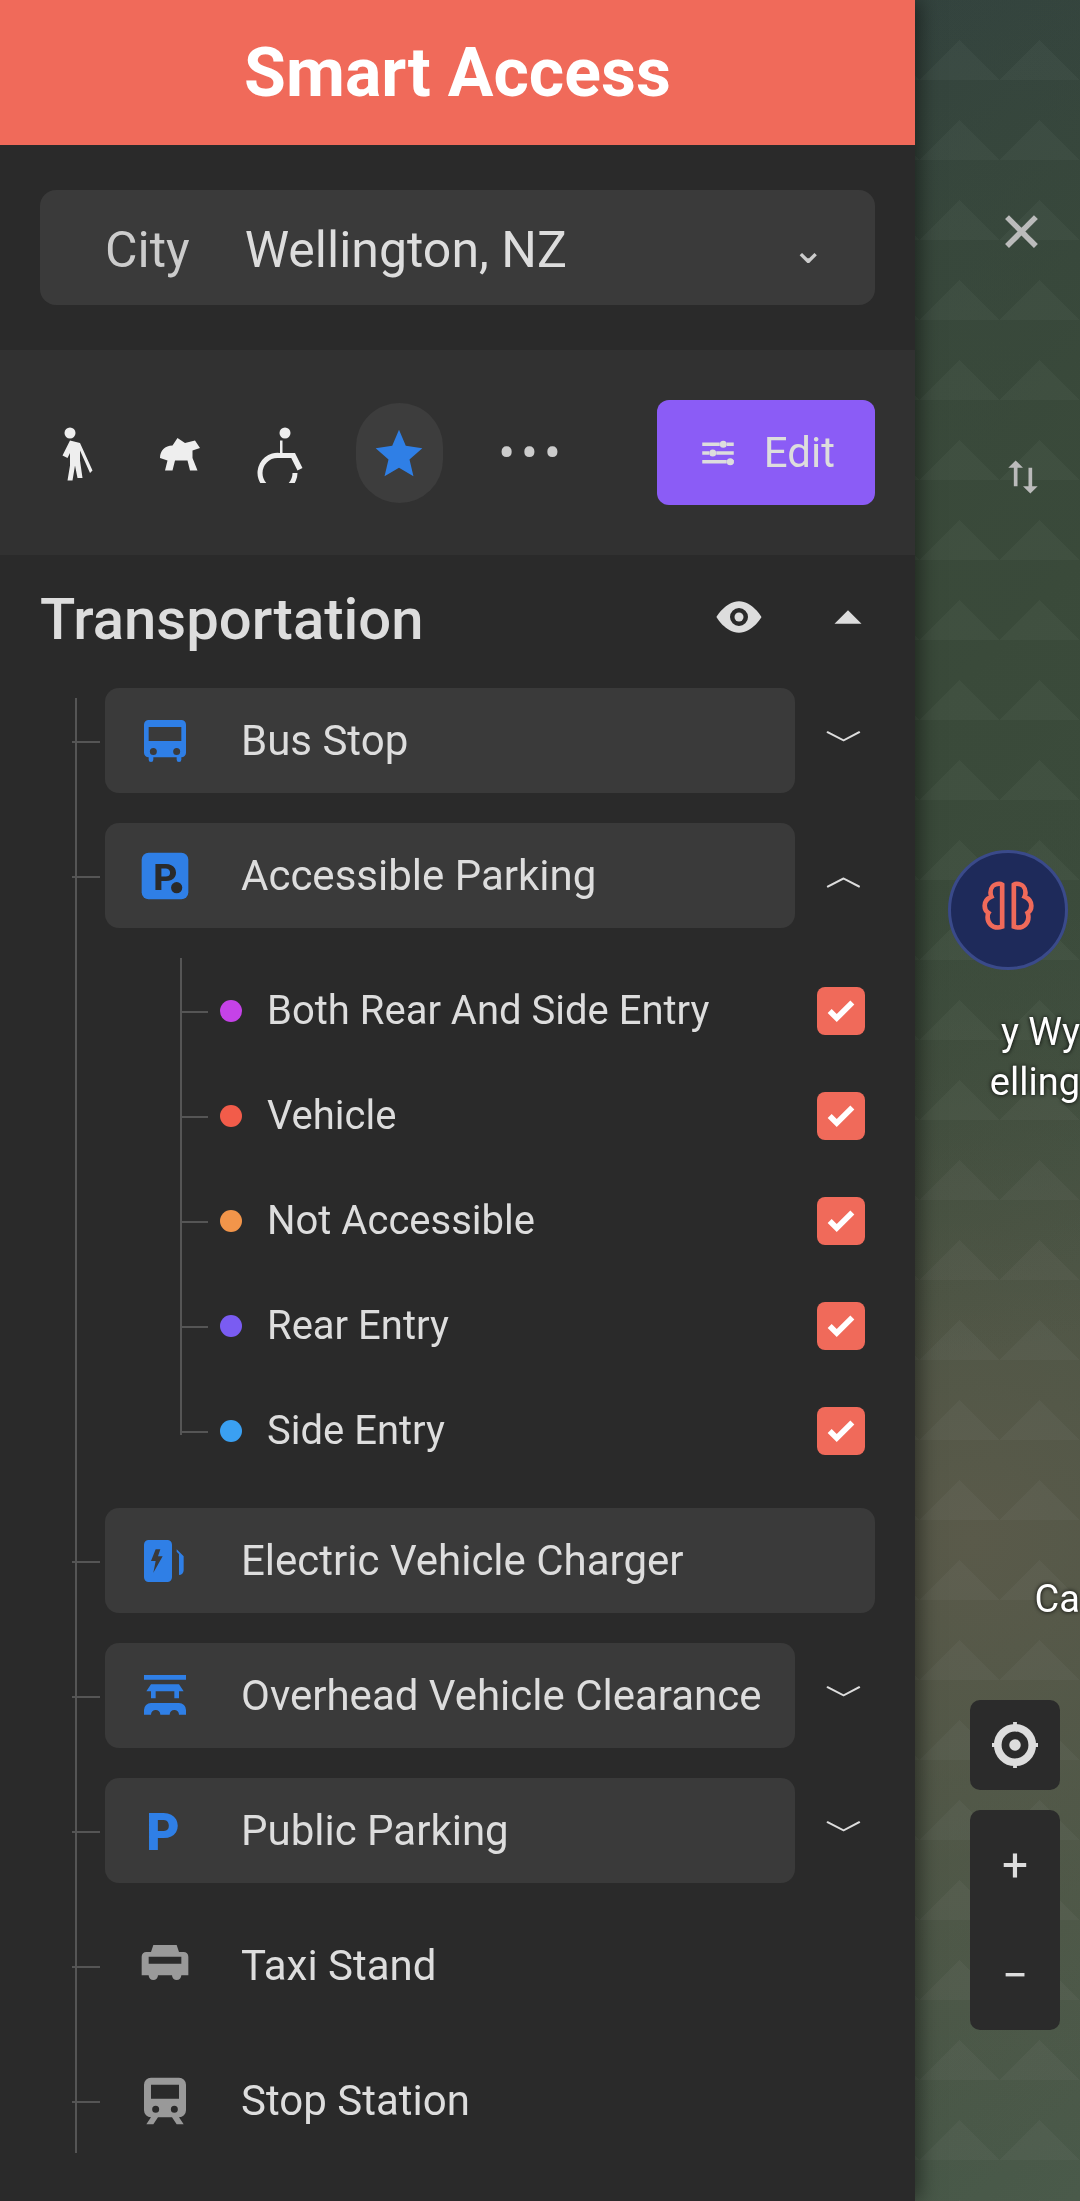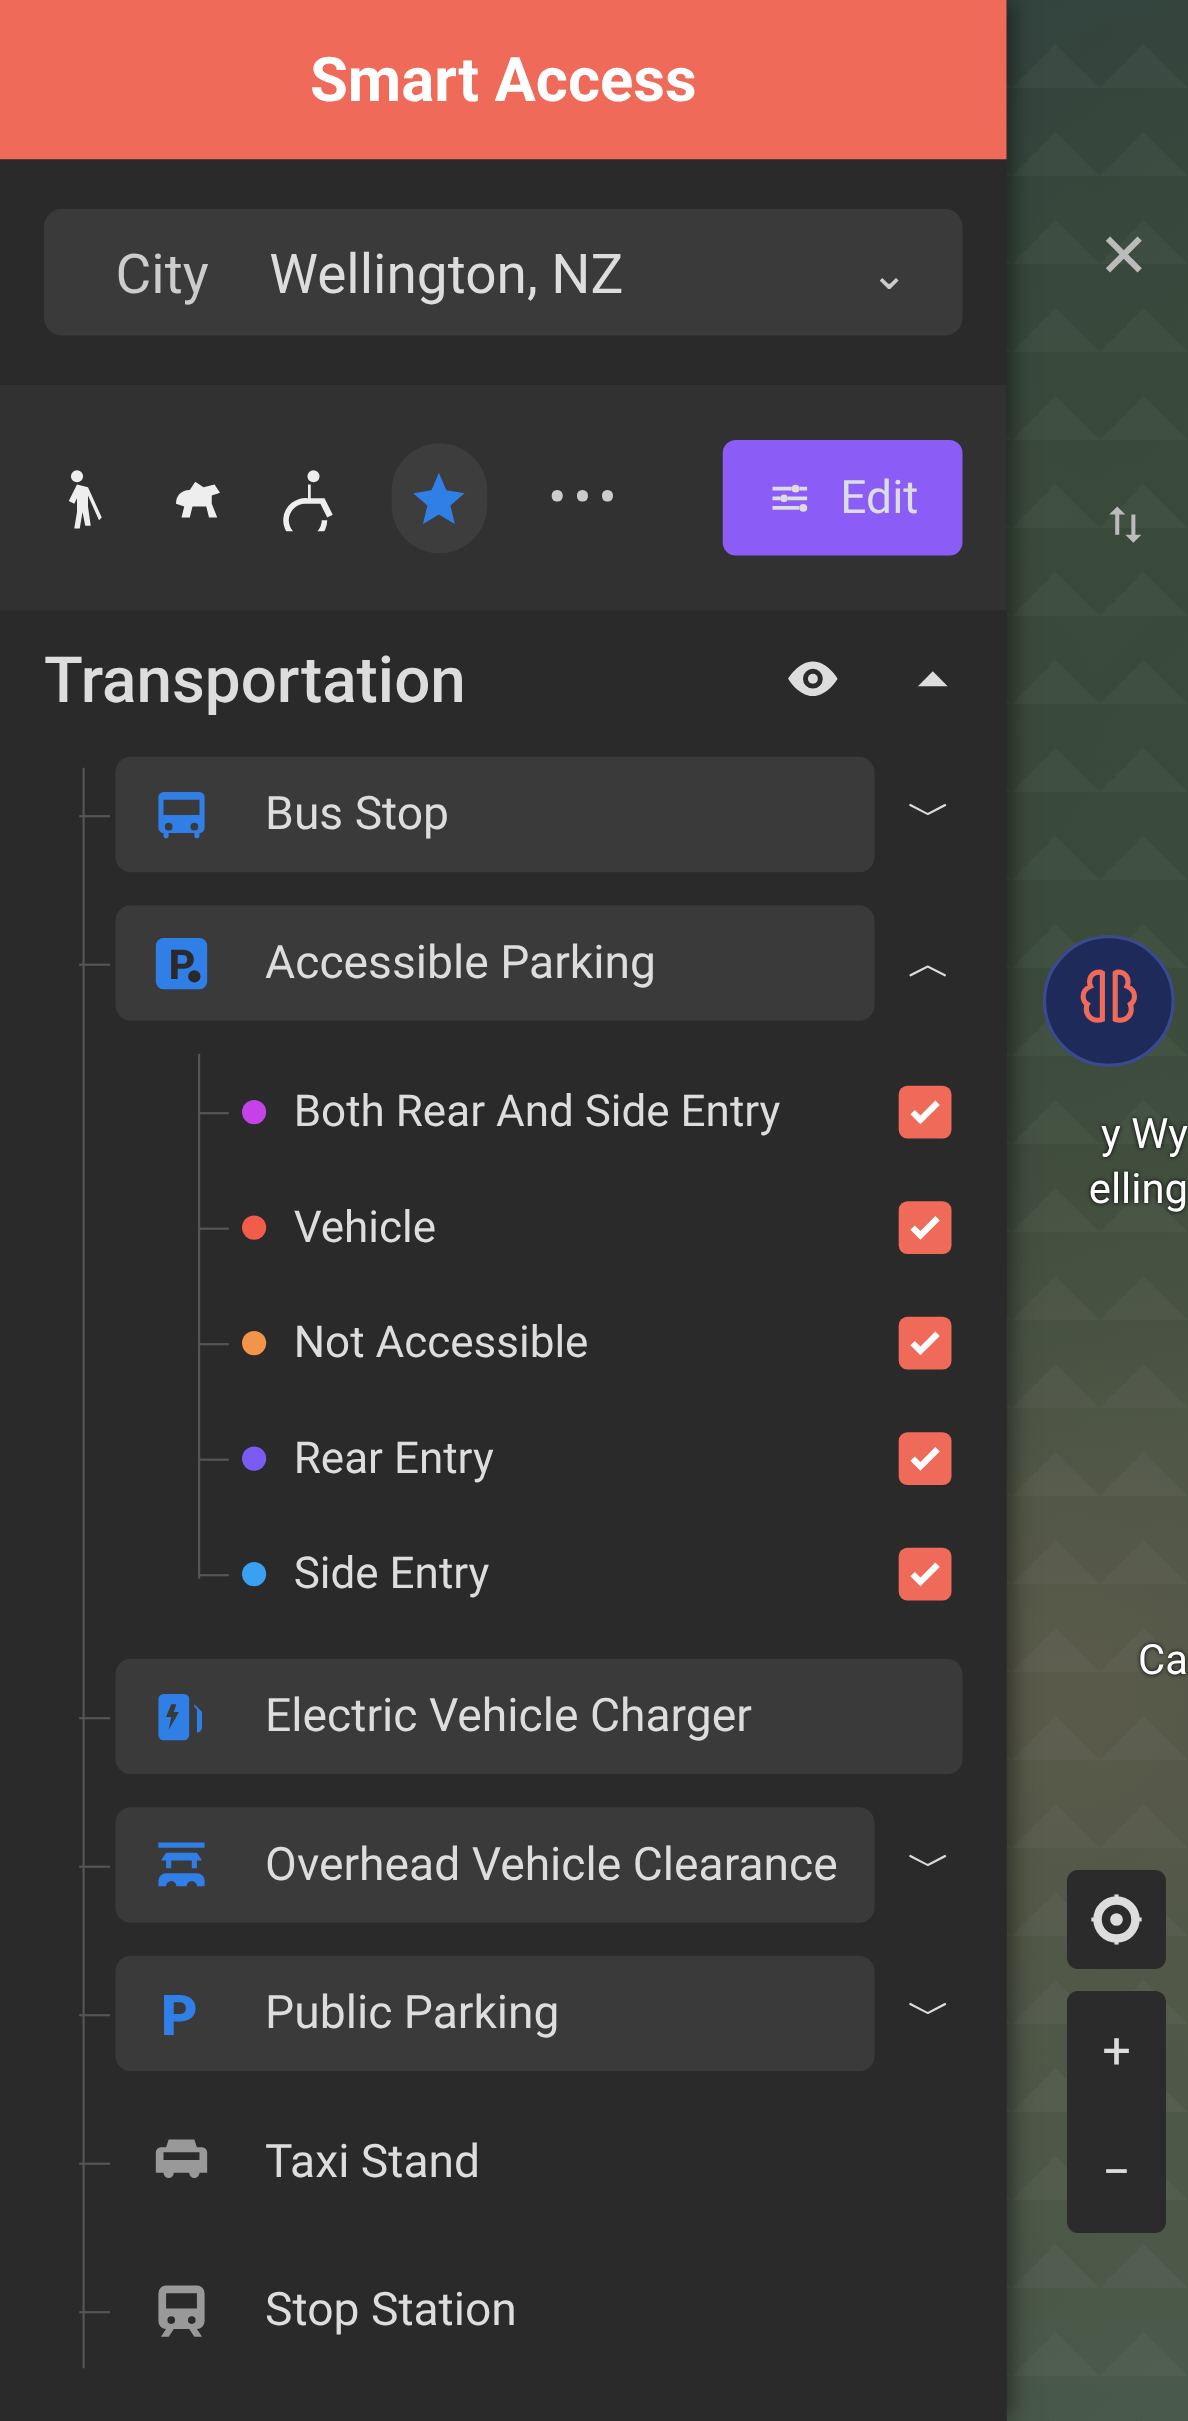--- a/index.html
+++ b/index.html
@@ -80,21 +80,21 @@
     box-shadow: 4px 0 20px rgba(0,0,0,0.5);
   }
 
   .app-header {
     background: #f06a5a;
     height: 145px;
     display:flex;
     align-items:center;
     justify-content:center;
     color:#fff;
-    font-size: 56px;
+    font-size: 68px;
     font-weight: 700;
   }
 
   .city-row {
     padding: 45px 40px;
     background:#2a2a2a;
   }
   .city-select {
     background:#3a3a3a;
     border-radius: 16px;
@@ -302,21 +302,21 @@
     text-shadow:0 0 4px #000;
   }
 </style>
 </head>
 <body>
 
 <div class="map-backdrop"></div>
 
 <div class="map-label" style="top:1010px;">y Wy</div>
 <div class="map-label" style="top:1060px;">elling</div>
-<div class="map-label" style="top:1488px;">Ca</div>
+<div class="map-label" style="top:1577px;">Ca</div>
 
 <div class="brain-badge">
   <svg viewBox="0 0 24 24">
     <path fill="none" stroke="#f06a5a" stroke-width="1.6" d="M9 3c-2 0-3 1.5-3 3 0 .5.1 1 .3 1.4C5 8 4 9 4 10.5c0 1 .5 2 1.3 2.5C5 13.5 5 14 5 14.5c0 2 1.5 3.5 3.5 3.5.5 0 1-.1 1.5-.3V3.3C9.7 3.1 9.3 3 9 3zm6 0c2 0 3 1.5 3 3 0 .5-.1 1-.3 1.4C19 8 20 9 20 10.5c0 1-.5 2-1.3 2.5.2.5.3 1 .3 1.5 0 2-1.5 3.5-3.5 3.5-.5 0-1-.1-1.5-.3V3.3c.3-.2.7-.3 1-.3z"></path>
   </svg>
 </div>
 
 <div class="map-ctrl locate">
   <svg viewBox="0 0 24 24" width="46" height="46" fill="#ddd">
     <circle cx="12" cy="12" r="3"></circle>

